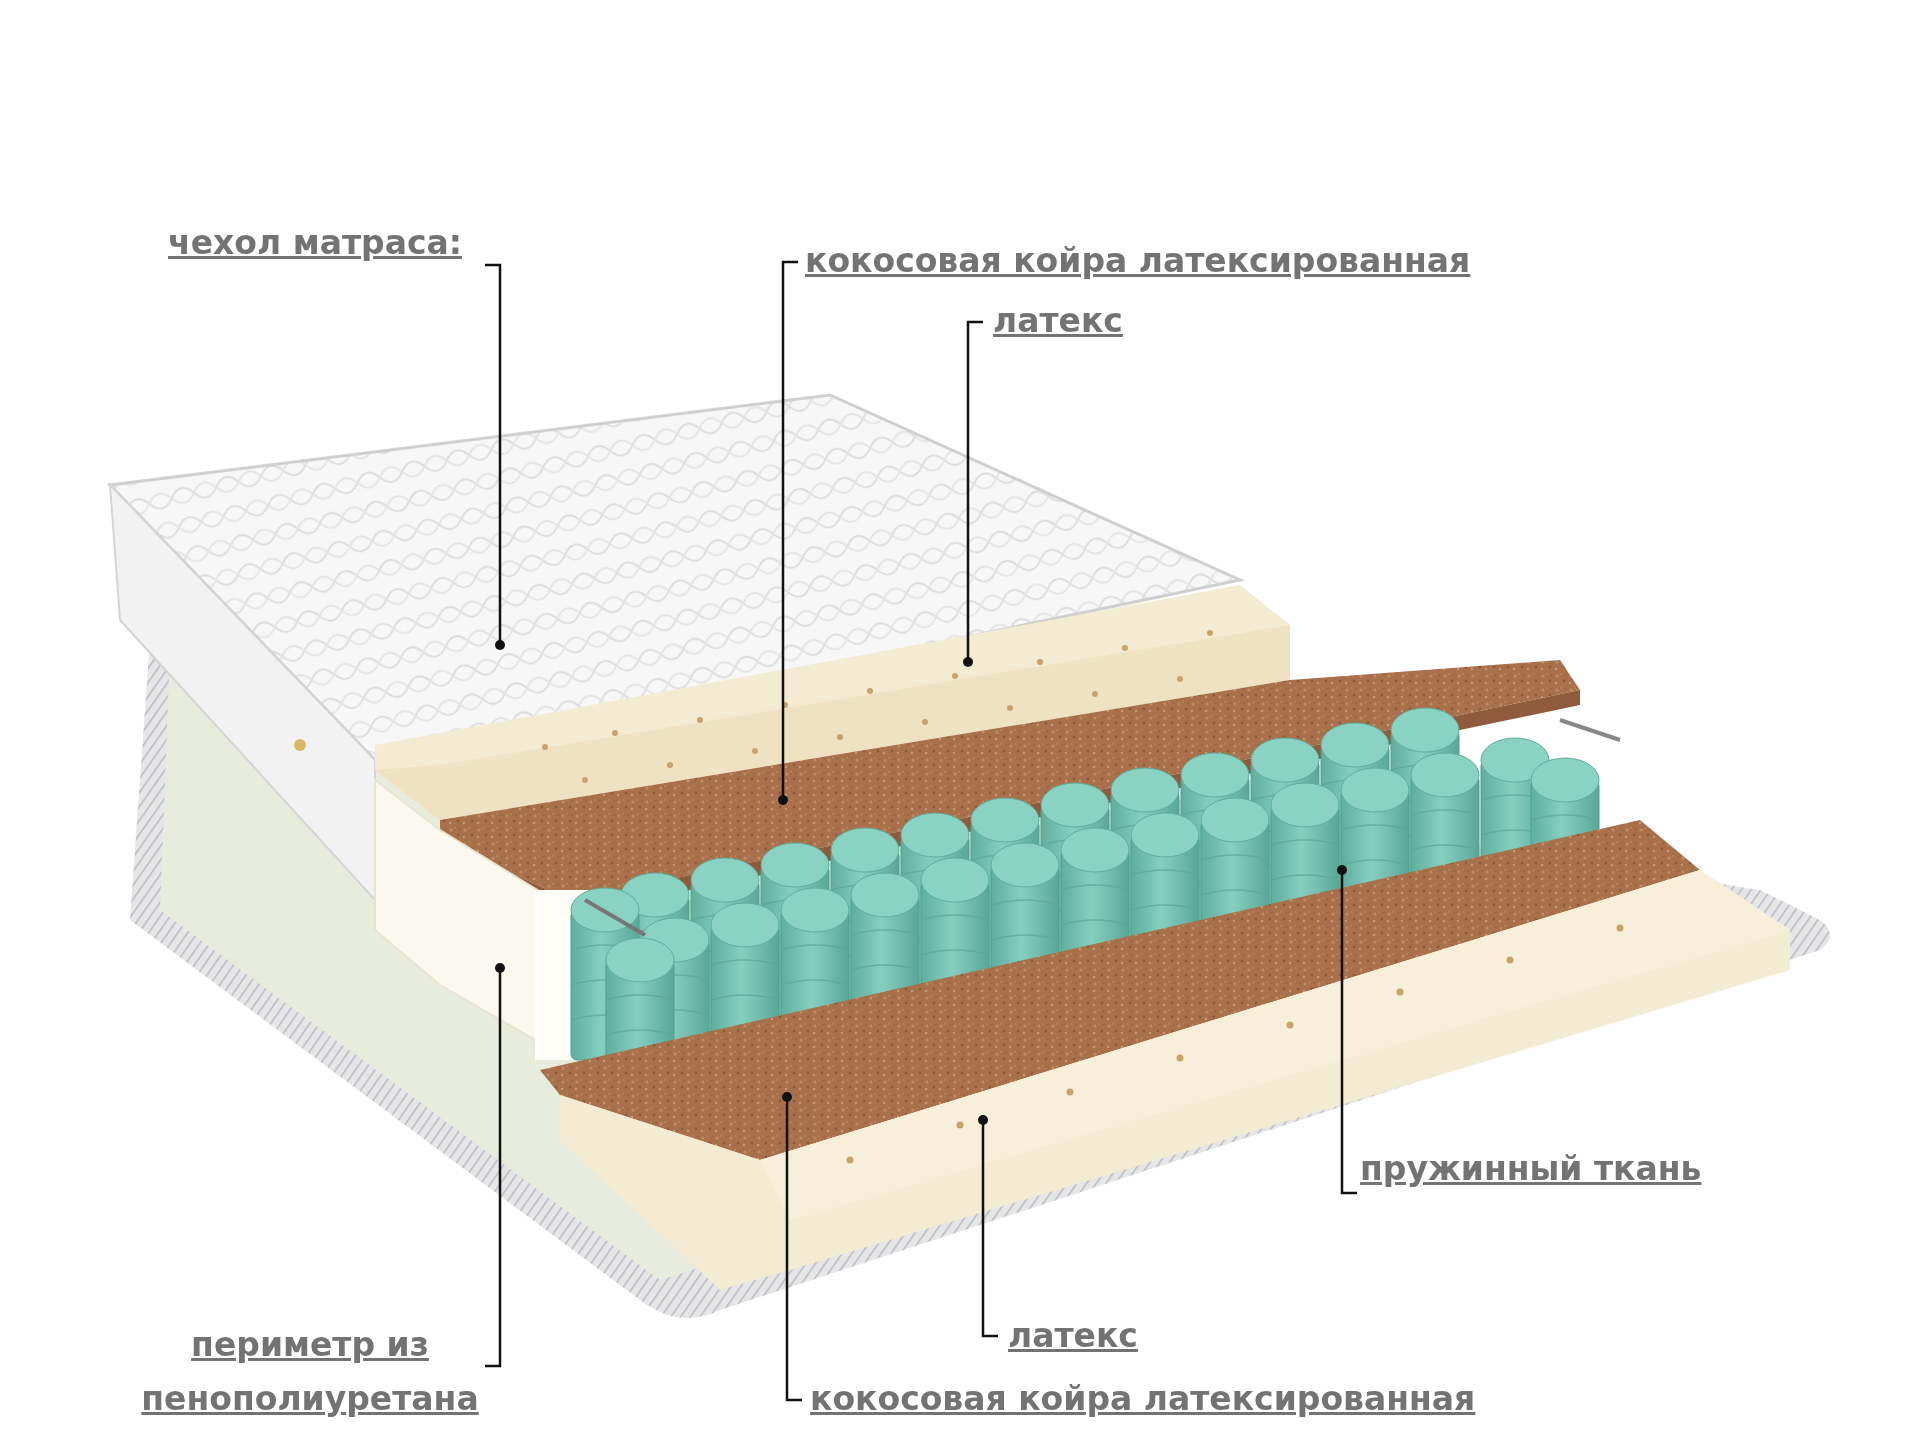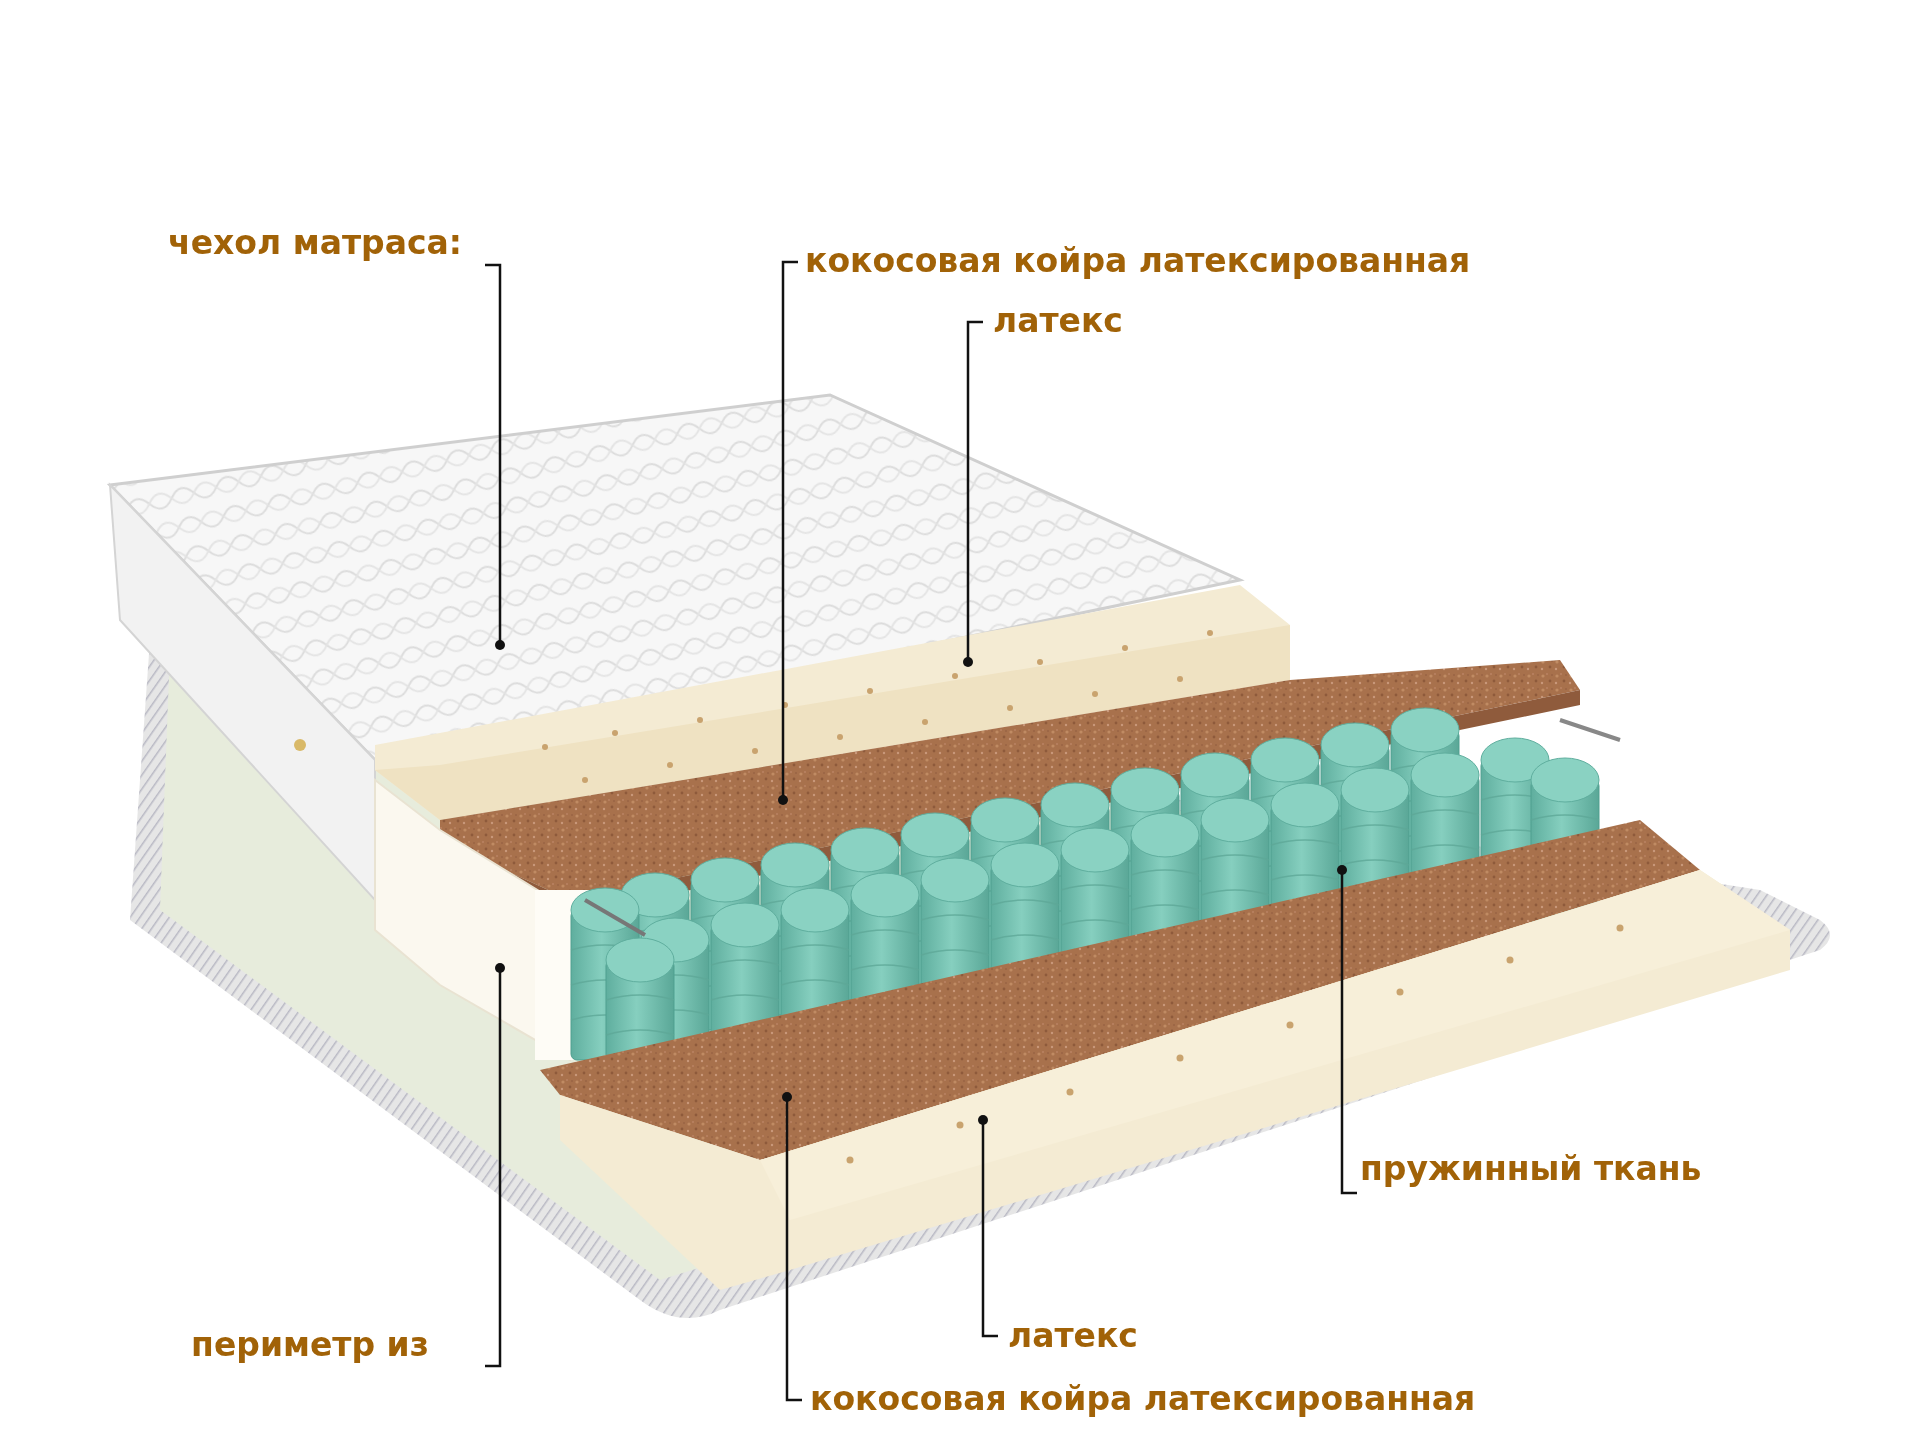--- a/index.html
+++ b/index.html
@@ -1,26 +1,27 @@
 <!DOCTYPE html>
 <html><head>
 <meta charset="utf-8">
 <style>
   html, body { margin: 0; padding: 0; background: #ffffff; }
   body { width: 1920px; height: 1440px; position: relative; overflow: hidden; font-family: "Liberation Sans", "DejaVu Sans", sans-serif; }
   #stage { position: absolute; left: 0; top: 0; width: 1920px; height: 1440px; }
   .label {
     position: absolute;
-    color: #a16207;
+    color: #737373;
     font-family: "DejaVu Sans", "Liberation Sans", sans-serif;
     font-weight: bold;
     font-size: 33px;
     line-height: 46px;
     white-space: nowrap;
     letter-spacing: 0px;
+    text-decoration: underline;
   }
   .label.center { text-align: center; }
   .label span { display: block; }
 </style>
 </head>
 <body>
 
 <svg id="stage" width="1920" height="1440" viewBox="0 0 1920 1440" xmlns="http://www.w3.org/2000/svg">
   <defs>
     <pattern id="quilt" width="46" height="30" patternUnits="userSpaceOnUse" patternTransform="rotate(-14)">
@@ -183,13 +184,14 @@
 <div class="label" style="left:1008px; top:1313px;">
   <span>латекс</span>
 </div>
 
 <div class="label" style="left:810px; top:1376px;">
   <span>кокосовая койра латексированная</span>
 </div>
 
 <div class="label center" style="left:140px; top:1318px; width:340px; line-height:54px;">
   <span>периметр из</span>
+  <span>пенополиуретана</span>
 </div>
 
 </body></html>

